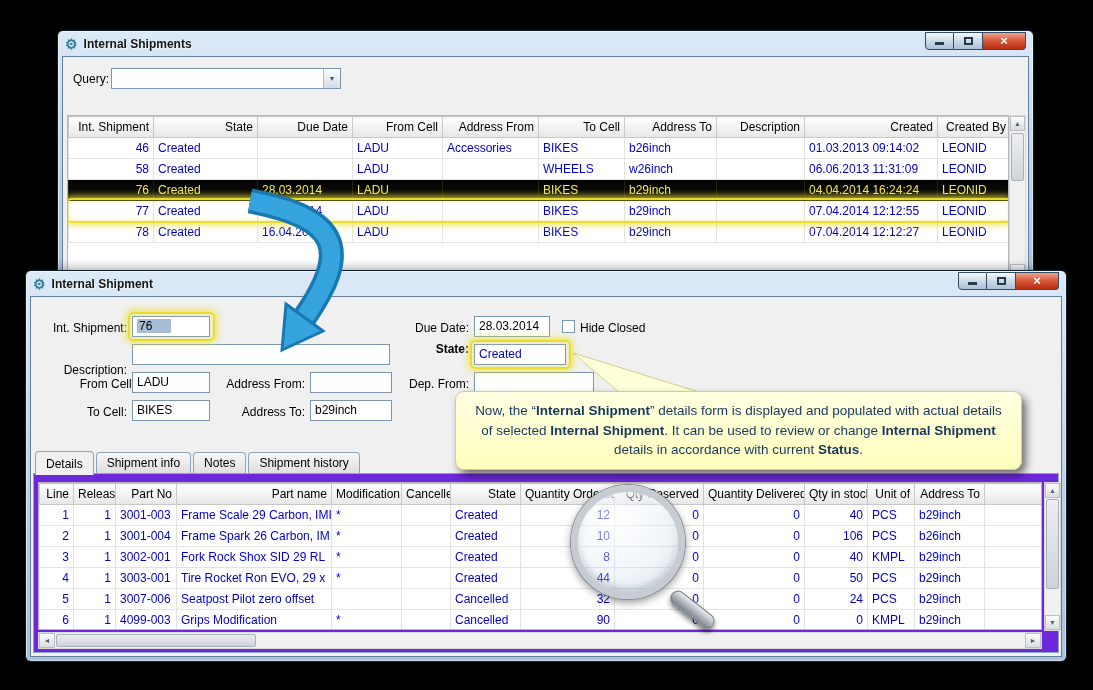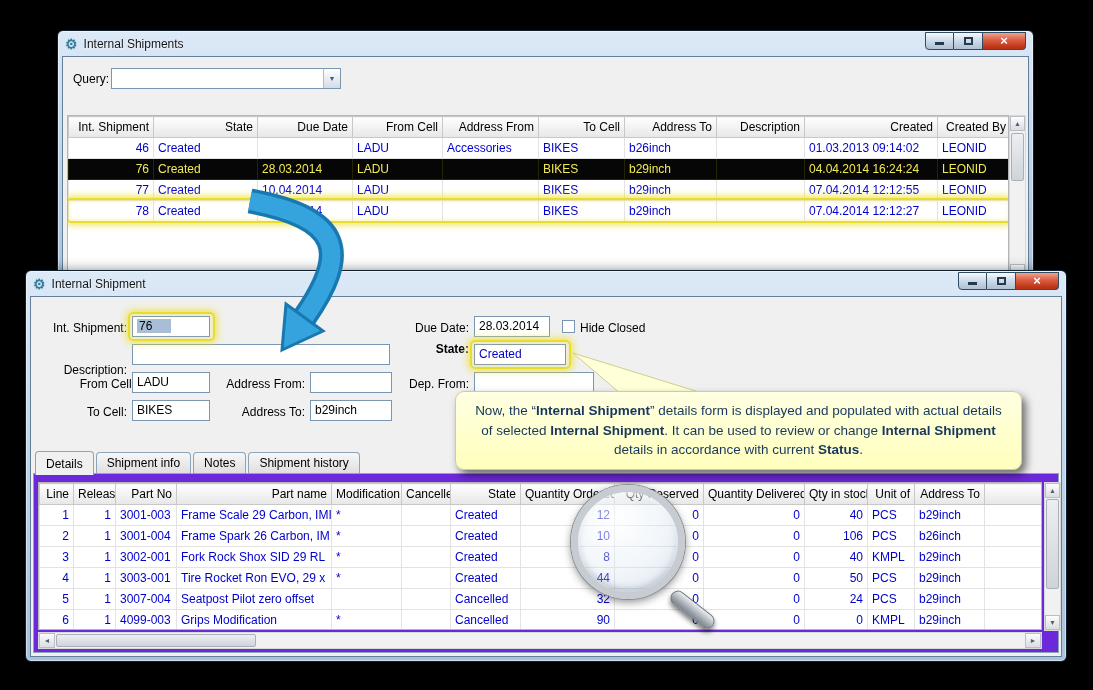--- a/index.html
+++ b/index.html
@@ -8,21 +8,21 @@
   .stage { position:absolute; inset:0; width:1093px; height:690px; }
 
   
   .win { position:absolute; border-radius:6px; border:1px solid #0e1f2d;
          background:linear-gradient(180deg,#dce9f7 0%,#c2d5ea 45%,#a9c1da 100%);
          box-shadow:0 0 0 1px rgba(255,255,255,.45) inset, 3px 5px 16px rgba(0,0,0,.9); }
   .win-top { left:57px; top:30px; width:977px; height:260px; z-index:10; }
   .win-bottom { left:25px; top:270px; width:1042px; height:392px; z-index:20; }
   .titlebar { height:25px; display:flex; align-items:center; gap:6px; padding:0 7px; }
   .appicon { font-size:14px; color:#2f7f9f; line-height:1; text-shadow:0 0 1px #1c5a74; }
-  .wtitle { font-size:12px; font-weight:normal; color:#151515; text-shadow:0 1px 2px rgba(255,255,255,.85); }
+  .wtitle { font-size:12px; font-weight:bold; color:#151515; text-shadow:0 1px 2px rgba(255,255,255,.85); }
   .winbtns { margin-left:auto; display:flex; margin-top:-6px; }
   .winbtn { width:29px; height:18px; border:1px solid #2f4a63; display:flex; align-items:center;
             justify-content:center; background:linear-gradient(#f6fafd,#cfdcea 45%,#aec0d5);
             color:#243a50; font-size:11px; cursor:pointer; }
   .winbtn.min { border-radius:0 0 0 4px; }
   .winbtn.max { border-left:none; }
   .winbtn.close { width:43px; border-left:none; border-radius:0 0 4px 0;
             background:linear-gradient(#f0a390,#dd6247 40%,#bc3316 90%);
             color:#fff; font-weight:bold; font-size:13px; }
   .ico-min { width:9px; height:3px; background:#243a50; margin-top:6px; }
@@ -157,20 +157,32 @@
                 <td>Created</td>
                 <td></td>
                 <td>LADU</td>
                 <td>Accessories</td>
                 <td>BIKES</td>
                 <td>b26inch</td>
                 <td></td>
                 <td>01.03.2013 09:14:02</td>
                 <td>LEONID</td>
               </tr>
+              <tr>
+                <td class="num">58</td>
+                <td>Created</td>
+                <td></td>
+                <td>LADU</td>
+                <td></td>
+                <td>WHEELS</td>
+                <td>w26inch</td>
+                <td></td>
+                <td>06.06.2013 11:31:09</td>
+                <td>LEONID</td>
+              </tr>
               <tr class="sel">
                 <td class="num">76</td>
                 <td>Created</td>
                 <td>28.03.2014</td>
                 <td>LADU</td>
                 <td></td>
                 <td>BIKES</td>
                 <td>b29inch</td>
                 <td></td>
                 <td>04.04.2014 16:24:24</td>
@@ -366,21 +378,21 @@
                   <td class="num">0</td>
                   <td class="num">0</td>
                   <td class="num">50</td>
                   <td>PCS</td>
                   <td>b29inch</td>
                   <td></td>
                 </tr>
                 <tr>
                   <td class="num">5</td>
                   <td class="num">1</td>
-                  <td>3007-004</td>
+                  <td>3007-006</td>
                   <td>Seatpost Pilot zero offset</td>
                   <td></td>
                   <td></td>
                   <td>Cancelled</td>
                   <td class="num">32</td>
                   <td class="num">0</td>
                   <td class="num">0</td>
                   <td class="num">24</td>
                   <td>PCS</td>
                   <td>b29inch</td>

